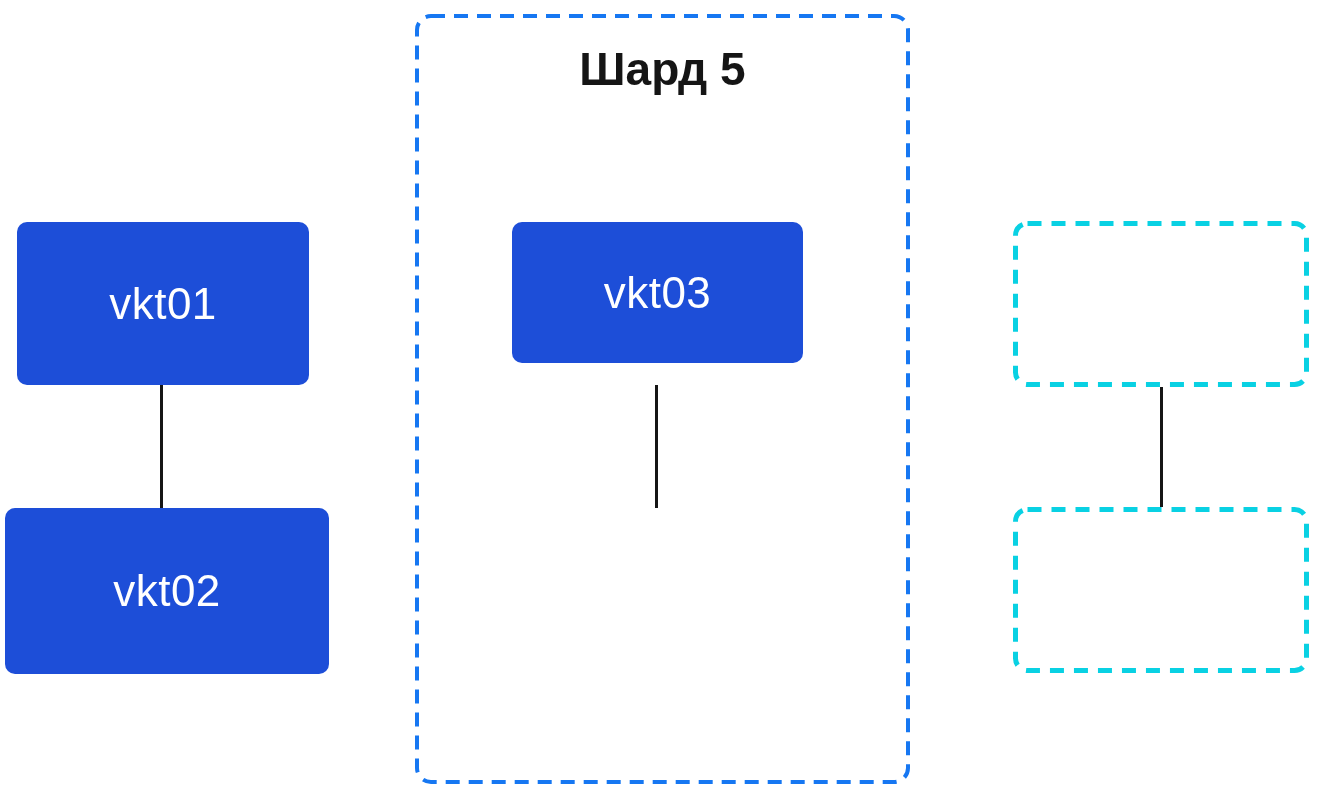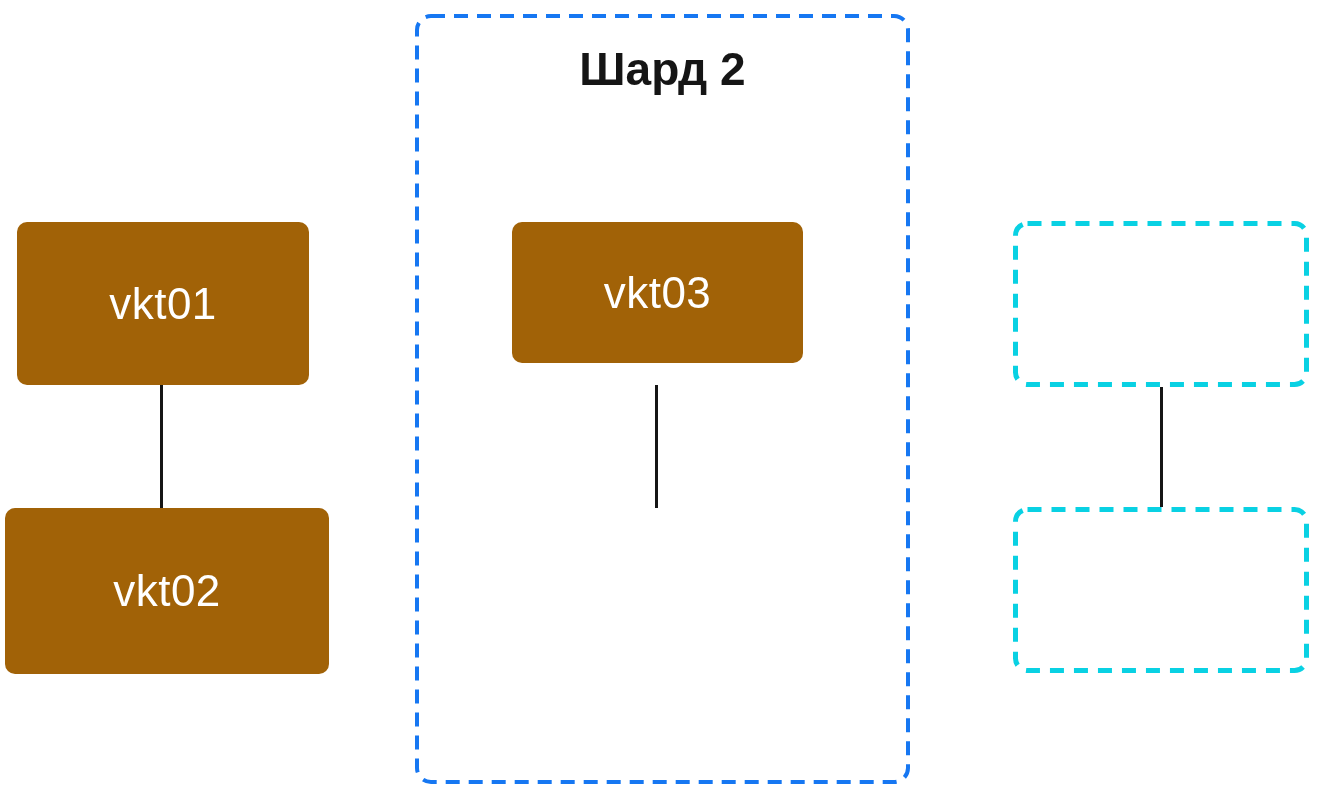--- a/index.html
+++ b/index.html
@@ -10,21 +10,21 @@
   .canvas {
     position: relative;
     width: 1321px;
     height: 795px;
     background: #ffffff;
     overflow: hidden;
     font-family: "Liberation Sans", sans-serif;
   }
   .node {
     position: absolute;
-    background: #a16207;
+    background: #1d4ed8;
     border-radius: 10px;
     color: #ffffff;
     display: flex;
     align-items: center;
     justify-content: center;
     font-size: 44px;
     font-weight: 400;
     letter-spacing: 0.5px;
   }
   .connector {
@@ -66,21 +66,21 @@
   <div class="node" id="node-vkt01">vkt01</div>
 
   <div class="connector" id="connector-left"></div>
 
   <div class="node" id="node-vkt02">vkt02</div>
 
   <svg class="frame-svg" id="shard-frame" width="495" height="770">
     <rect x="2" y="2" width="491" height="766" rx="14" fill="none" stroke-width="4" stroke-dasharray="14 9" stroke="#1677f2"></rect>
   </svg>
 
-  <div class="shard-title">Шард 2</div>
+  <div class="shard-title">Шард 5</div>
 
   <div class="node" id="node-vkt03">vkt03</div>
 
   <div class="connector" id="connector-middle"></div>
 
 
   <svg class="placeholder-svg" id="placeholder-top" width="296" height="166">
     <rect x="2.5" y="2.5" width="291" height="161" rx="12" fill="none" stroke-width="5" stroke-dasharray="14 10" stroke="#09d1e3"></rect>
   </svg>
 

